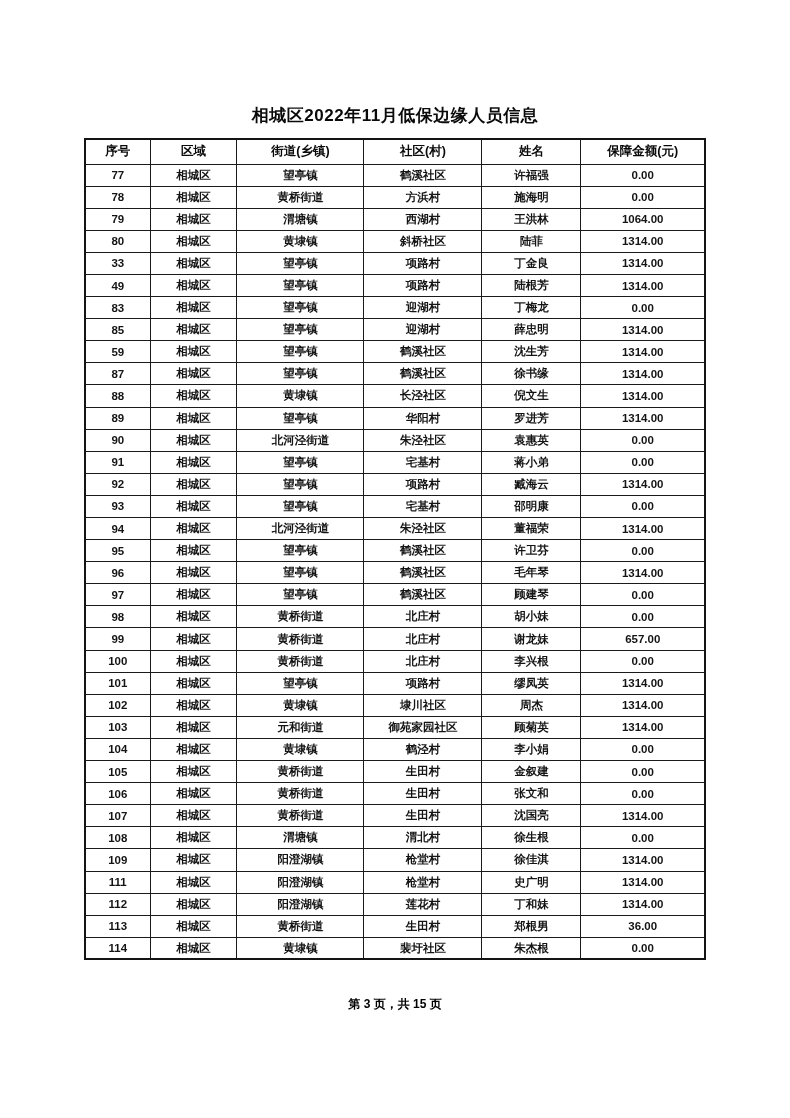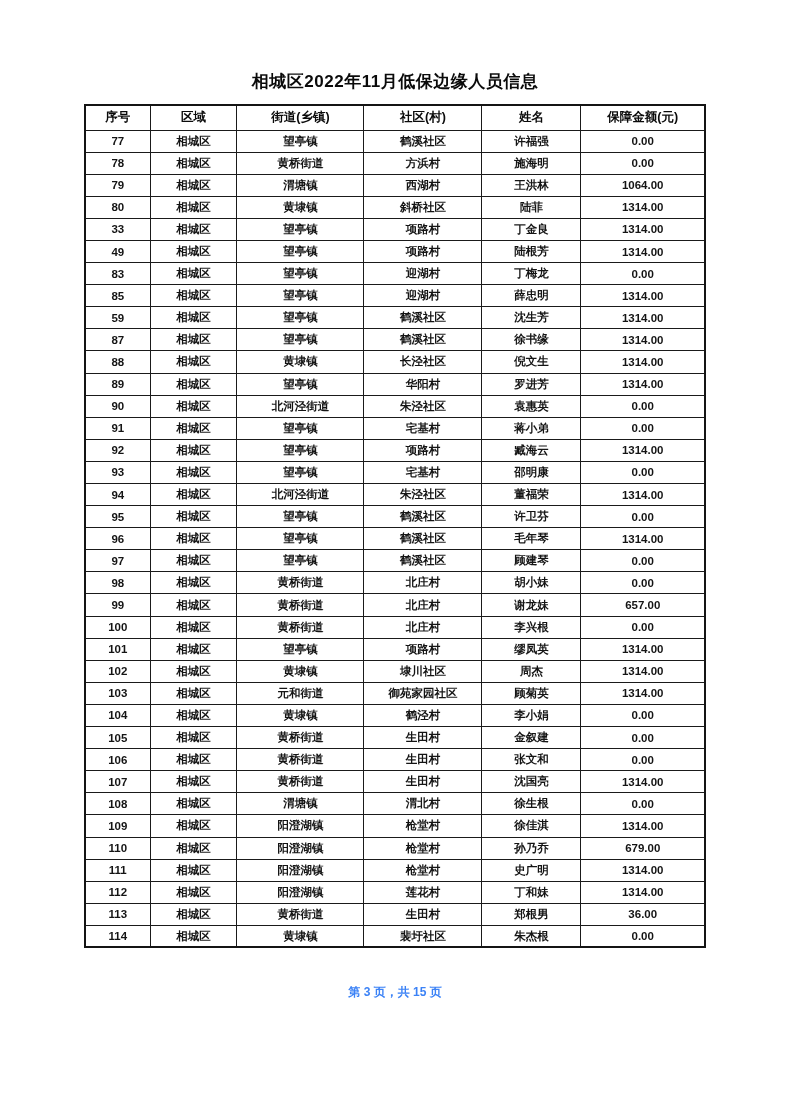--- a/index.html
+++ b/index.html
@@ -6,21 +6,21 @@
   html, body {
     width: 790px;
     background: #ffffff;
     font-family: "Liberation Sans", "DejaVu Sans", sans-serif;
     color: #111111;
   }
   .page {
     width: 790px;
     height: 1118px;
     background: #ffffff;
-    padding-top: 70px;
+    padding-top: 104px;
     position: relative;
   }
   .doc-title {
     text-align: center;
     font-size: 17px;
     font-weight: bold;
     letter-spacing: 0.5px;
     color: #0a0a0a;
   }
   table.info-table {
@@ -52,21 +52,21 @@
   col.c-region    { width: 14%;   }
   col.c-street    { width: 20.5%; }
   col.c-community { width: 19%;   }
   col.c-name      { width: 16%;   }
   col.c-amount    { width: 20%;   }
   .page-footer {
     text-align: center;
     margin-top: 36px;
     font-size: 12px;
     font-weight: bold;
-    color: #3b82f6;
+    color: #000000;
   }
 </style>
 </head>
 <body>
 
 <div class="page">
 
   <div class="doc-title">相城区2022年11月低保边缘人员信息</div>
 
   <table class="info-table">
@@ -339,28 +339,20 @@
         </tr>
         <tr>
           <td>109</td>
           <td>相城区</td>
           <td>阳澄湖镇</td>
           <td>枪堂村</td>
           <td>徐佳淇</td>
           <td>1314.00</td>
         </tr>
         <tr>
-          <td>110</td>
-          <td>相城区</td>
-          <td>阳澄湖镇</td>
-          <td>枪堂村</td>
-          <td>孙乃乔</td>
-          <td>679.00</td>
-        </tr>
-        <tr>
           <td>111</td>
           <td>相城区</td>
           <td>阳澄湖镇</td>
           <td>枪堂村</td>
           <td>史广明</td>
           <td>1314.00</td>
         </tr>
         <tr>
           <td>112</td>
           <td>相城区</td>

